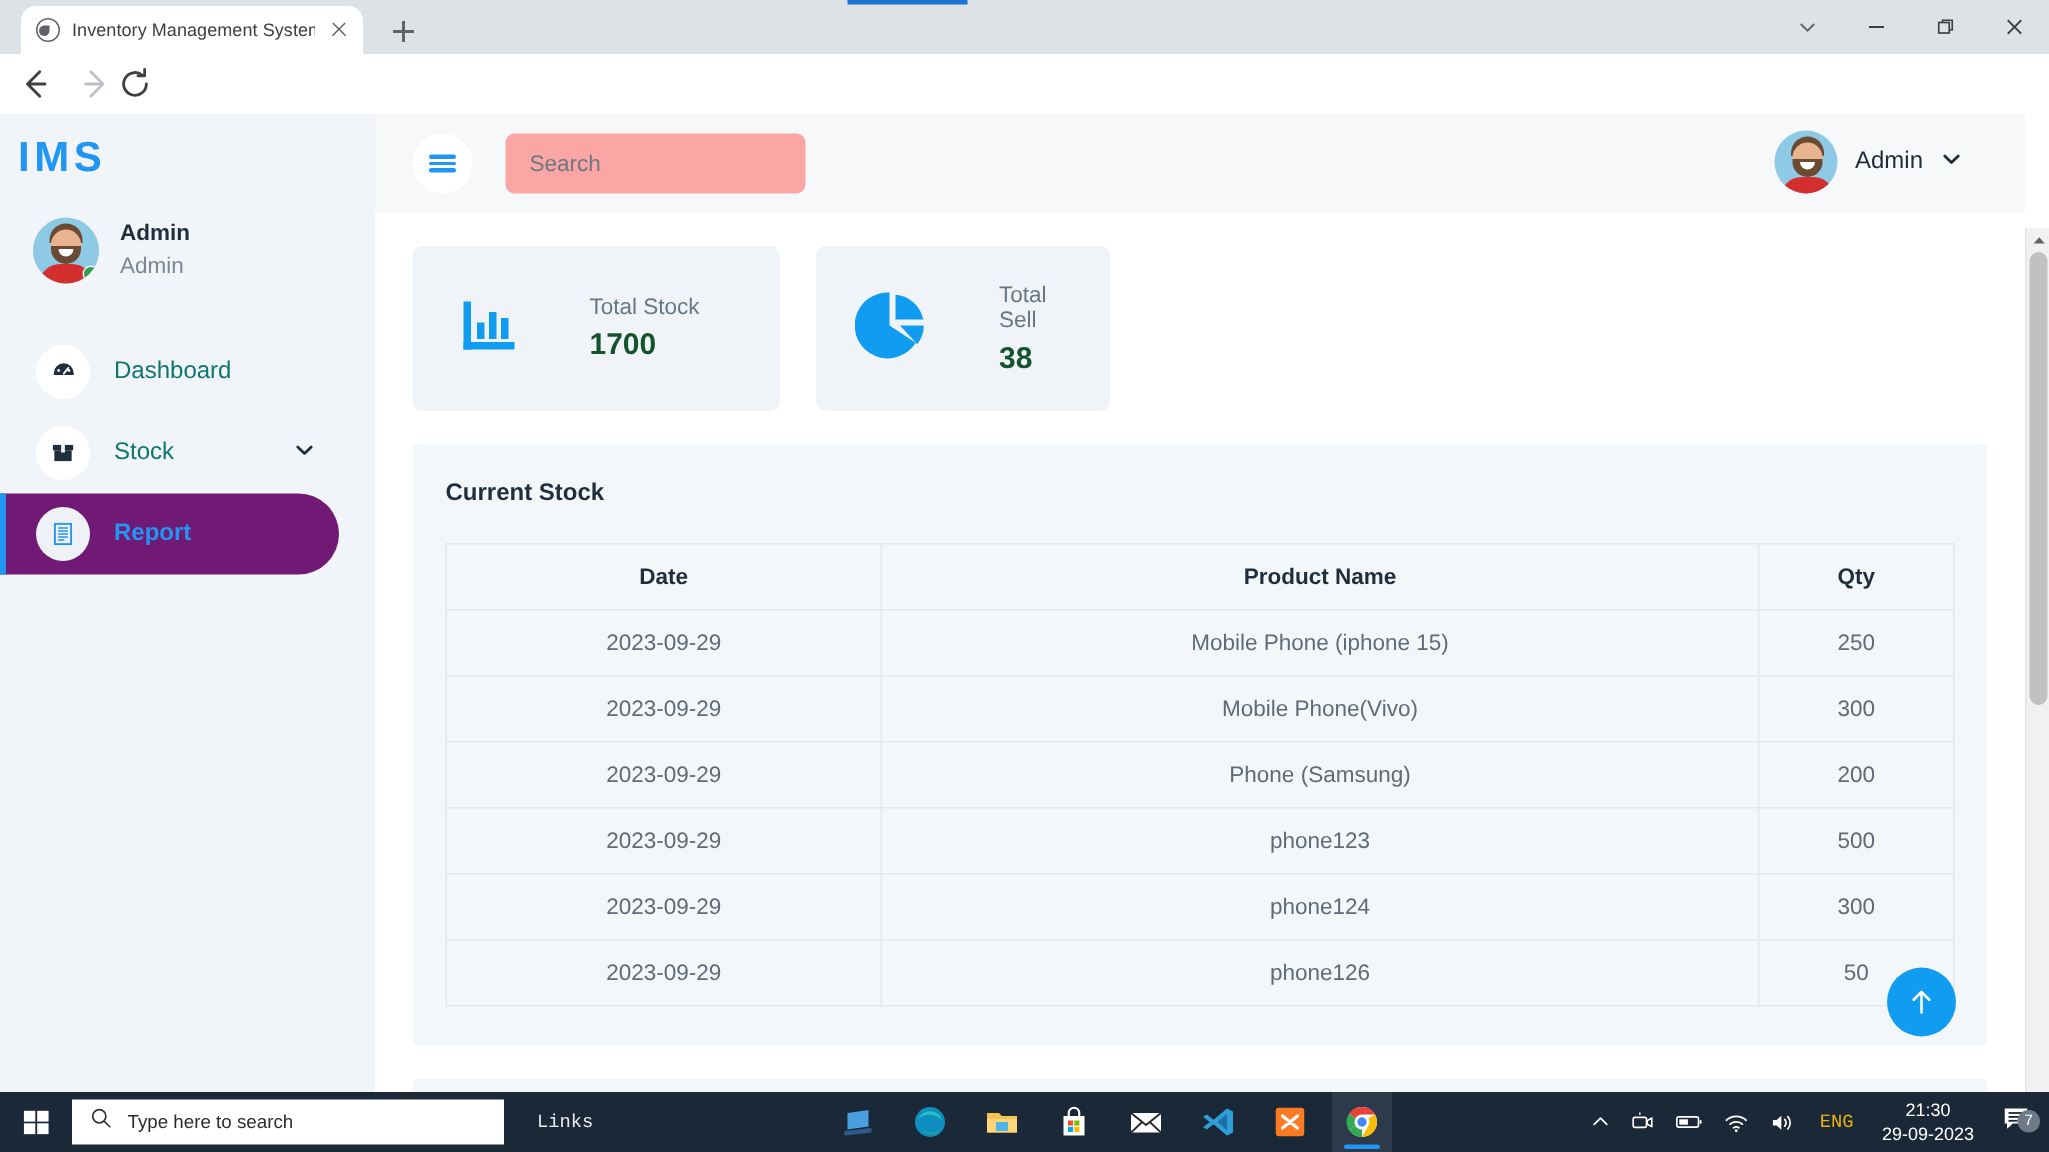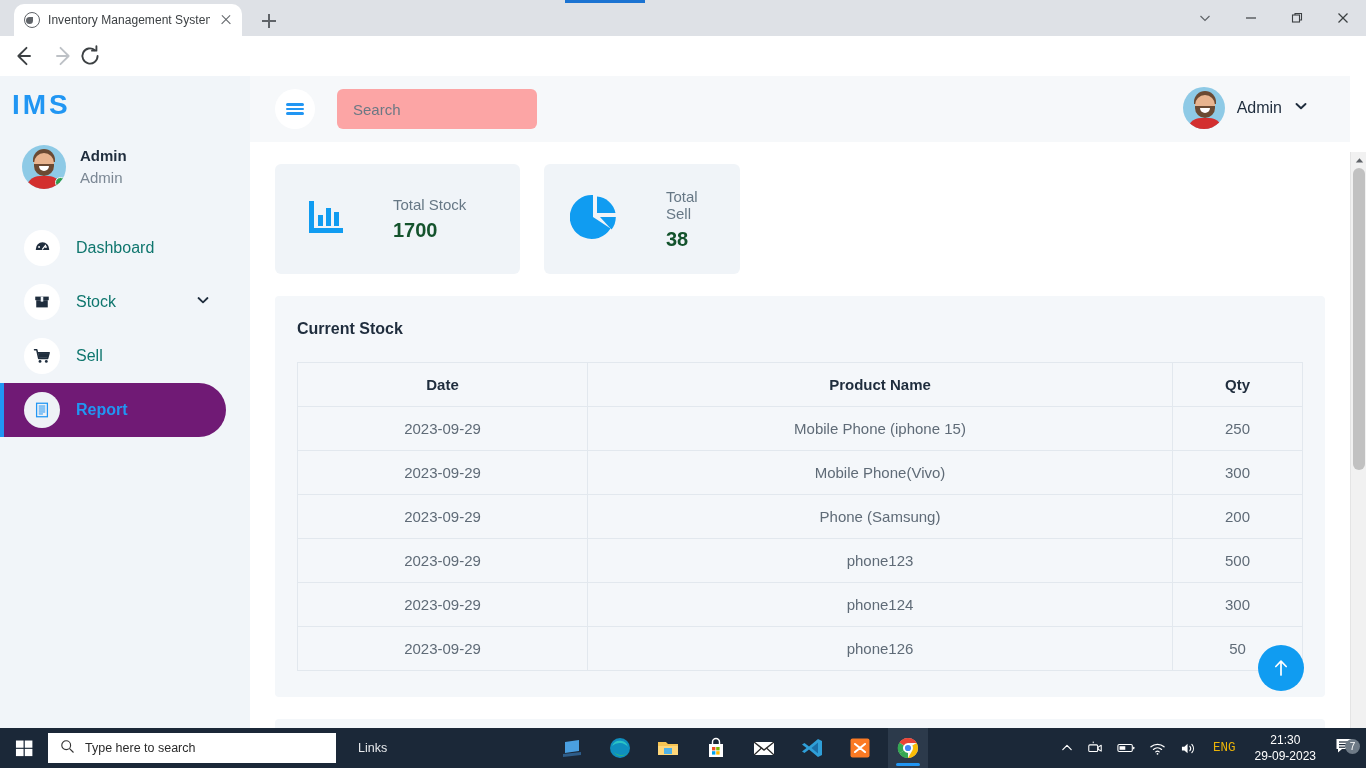--- a/index.html
+++ b/index.html
@@ -210,21 +210,21 @@
   .taskbar {
     position:absolute; left:0; top:728px; width:1366px; height:40px;
     background:#1b2838; display:flex; align-items:center;
   }
   .start-btn { width:48px; height:40px; display:flex; align-items:center; justify-content:center; cursor:pointer; }
   .tb-search {
     width:288px; height:30px; background:#ffffff; display:flex; align-items:center;
     gap:10px; padding:0 12px; cursor:text;
   }
   .tb-search-text { font-size:12.5px; color:#2b2b2b; }
-  .tb-links { font-size:12.5px; color:#e8eaed; margin-left:22px; cursor:pointer; }
+  .tb-links { font-size:12.5px; color:#e8eaed; margin-left:22px; cursor:pointer;font-family:Liberation Mono, monospace; }
   .tb-apps { position:absolute; left:552px; top:0; height:40px; display:flex; align-items:center; gap:8px; }
   .tb-app { width:40px; height:40px; display:flex; align-items:center; justify-content:center; position:relative; cursor:pointer; }
   .tb-app.active { background:#2c3a4b; }
   .tb-app.active::after { content:""; position:absolute; left:8px; bottom:2px; width:24px; height:3px; background:#2196f3; border-radius:2px; }
   .tray { position:absolute; right:0; top:0; height:40px; display:flex; align-items:center; gap:0; }
   .tray-item { height:40px; display:flex; align-items:center; justify-content:center; padding:0 7px; cursor:pointer; }
   .tray-lang { font-size:12.5px; color:#eab308; padding:0 9px;font-family:Liberation Mono, monospace; }
   .tray-clock { color:#ffffff; font-size:12px; line-height:1.35; text-align:center; padding:0 10px; cursor:pointer; }
   .tray-notif { position:relative; padding:0 12px 0 8px; cursor:pointer; }
   .notif-badge {
@@ -395,31 +395,20 @@
                 </svg>
             </div>
             <div class="label">Stock</div>
             <span class="chev">
               <svg width="14" height="14" viewBox="0 0 14 14">
                   <path d="M2.5 5 L7 9.3 L11.5 5" stroke="#1f2d3d" stroke-width="1.8" fill="none" stroke-linecap="round" stroke-linejoin="round"></path>
                 </svg>
             </span>
           </div>
 
-          <div class="nav-item">
-            <div class="circle">
-              <svg width="19" height="19" viewBox="0 0 20 20">
-                  <path d="M1.6 3 H4 L6 12 H15.4 L17 6 H4.6" stroke="#1f2d3d" stroke-width="1.6" fill="none" stroke-linejoin="round" stroke-linecap="round"></path>
-                  <rect x="5.6" y="6.4" width="10.2" height="5" fill="#1f2d3d"></rect>
-                  <circle cx="7.4" cy="15.2" r="1.5" fill="#1f2d3d"></circle>
-                  <circle cx="14" cy="15.2" r="1.5" fill="#1f2d3d"></circle>
-                </svg>
-            </div>
-            <div class="label">Sell</div>
-          </div>
 
           <div class="nav-item active">
             <div class="circle">
               <svg width="18" height="18" viewBox="0 0 20 20">
                   <rect x="4" y="2.5" width="12" height="15" stroke="#2196f3" stroke-width="1.4" fill="none"></rect>
                   <line x1="6.4" y1="5.6" x2="13.6" y2="5.6" stroke="#2196f3" stroke-width="1.1"></line>
                   <line x1="6.4" y1="7.8" x2="13.6" y2="7.8" stroke="#2196f3" stroke-width="1.1"></line>
                   <line x1="6.4" y1="10" x2="13.6" y2="10" stroke="#2196f3" stroke-width="1.1"></line>
                   <line x1="6.4" y1="12.2" x2="13.6" y2="12.2" stroke="#2196f3" stroke-width="1.1"></line>
                   <line x1="6.4" y1="14.4" x2="11" y2="14.4" stroke="#2196f3" stroke-width="1.1"></line>

